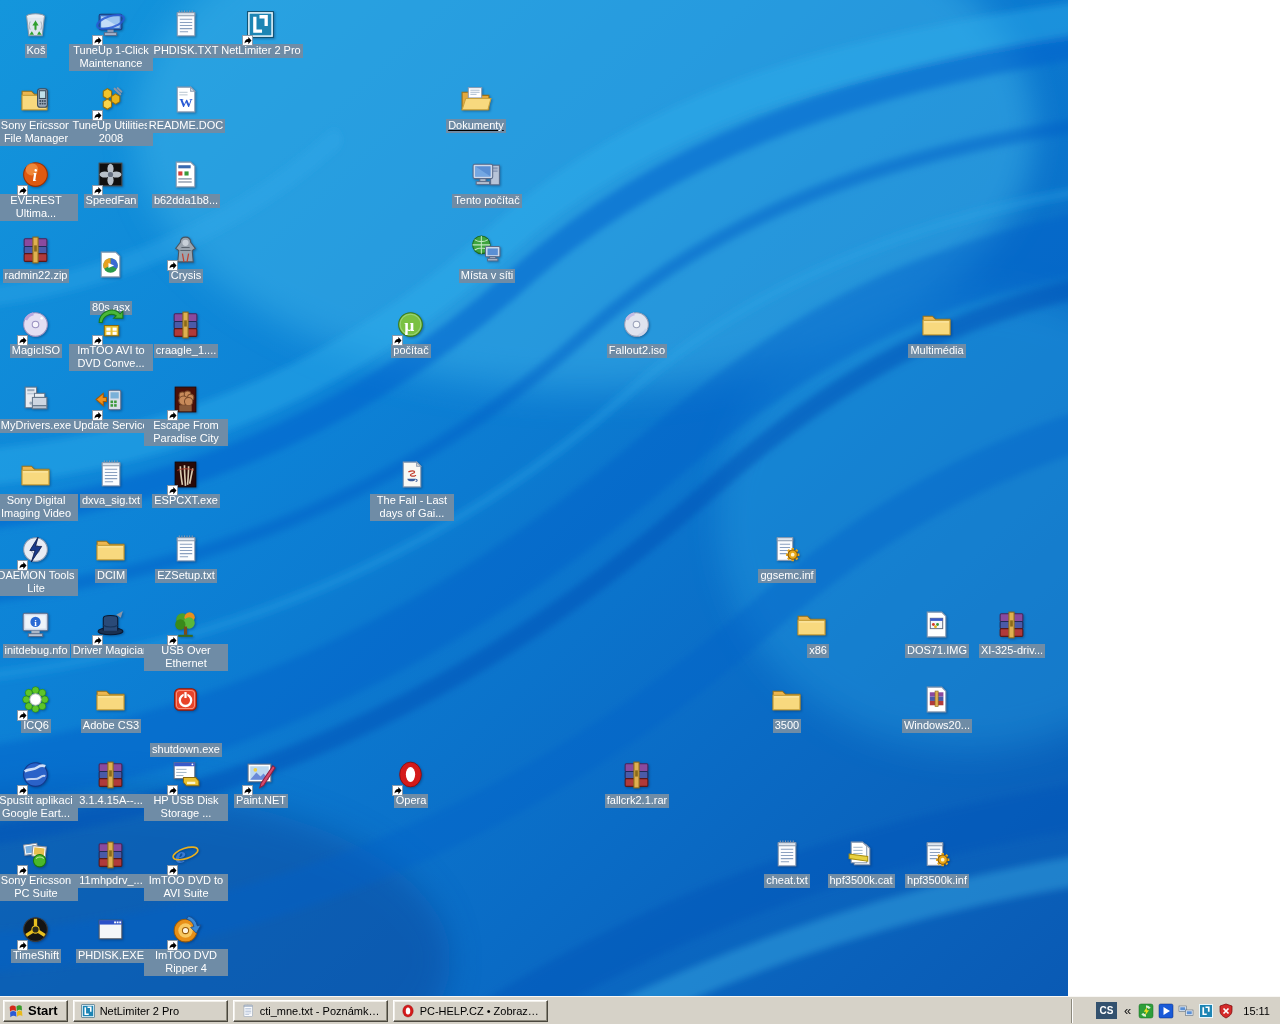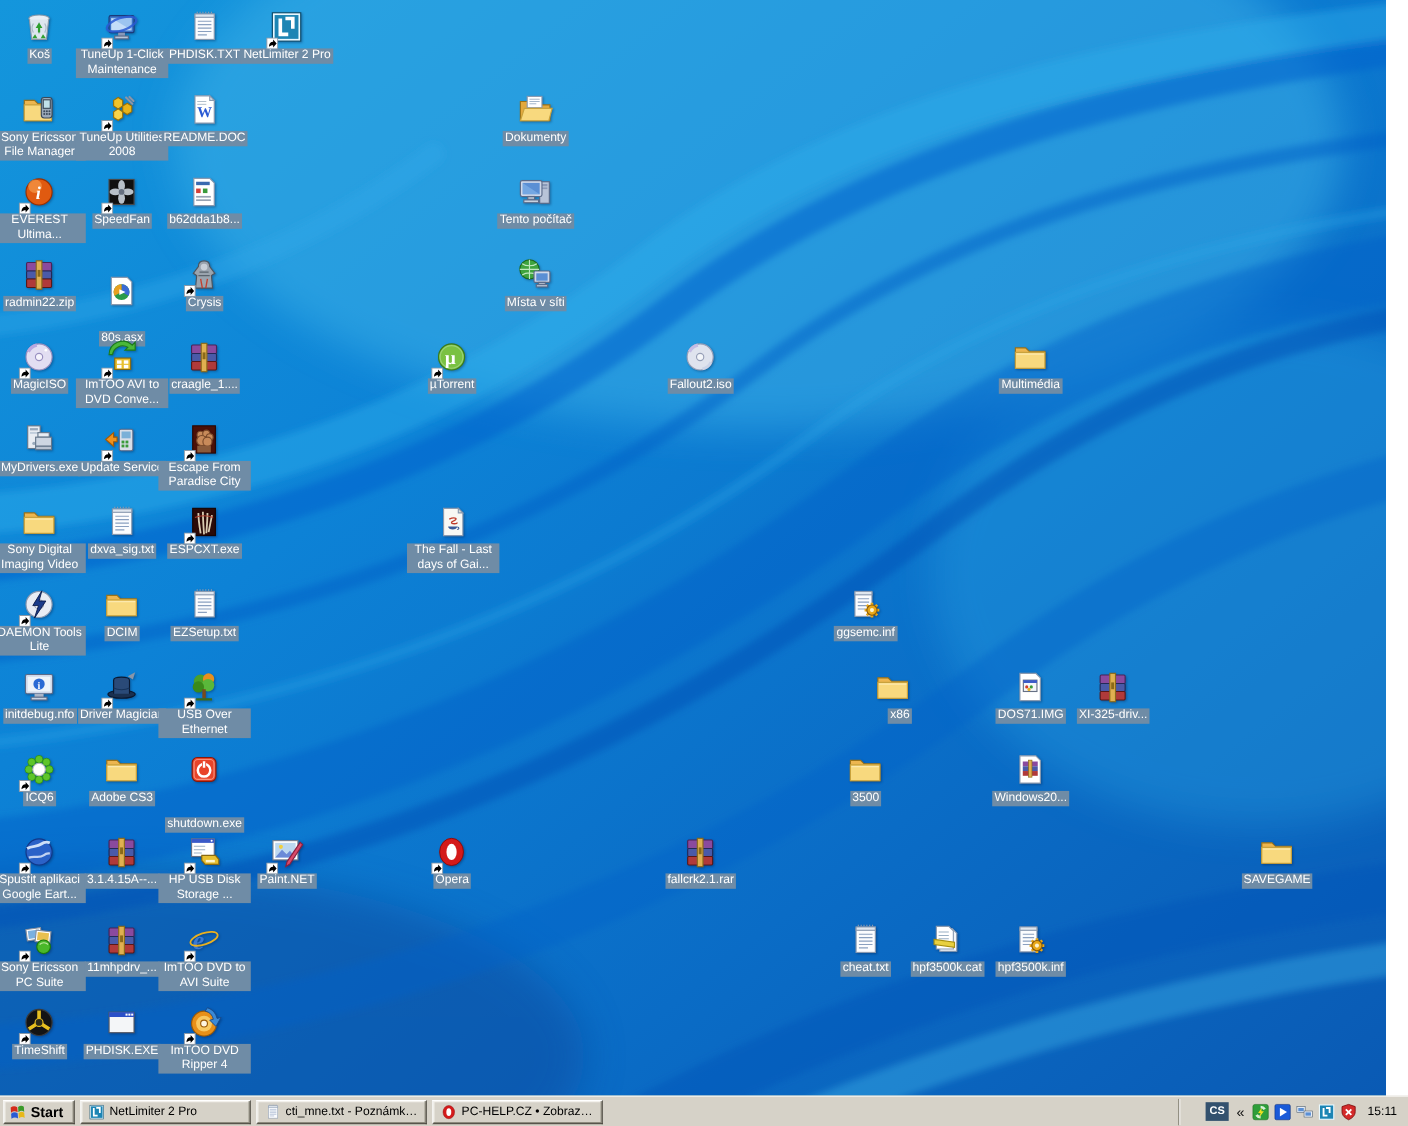--- a/index.html
+++ b/index.html
@@ -1,21 +1,21 @@
 <!DOCTYPE html>
 <html style="--label-bg: #6f8ca6;"><head>
 <meta charset="utf-8">
 <style>
   html,body{margin:0;padding:0;}
   body{
     width:1280px;height:1024px;overflow:hidden;
     font-family:"Liberation Sans",sans-serif;
     -webkit-font-smoothing:none;
   }
-  #screen{position:relative;width:1260px;height:1024px;background:#0369a1;}
+  #screen{position:relative;width:1068px;height:1024px;background:#b91c1c;}
   
   #desktop{position:absolute;left:0;top:0;right:0;bottom:28px;overflow:hidden;}
   #wallpaper{position:absolute;left:0;top:0;width:100%;height:100%;display:block;}
   .icon{
     position:absolute;width:84px;
     display:flex;flex-direction:column;align-items:center;
     cursor:pointer;
   }
   .glyph{position:relative;width:34px;height:34px;flex:0 0 auto;}
   .glyph > svg{filter:drop-shadow(1px 1px 1px rgba(0,20,60,.35));}
@@ -584,21 +584,21 @@
               <rect x="6" y="8" width="18" height="13" fill="#bcd8f0"></rect>
               <path d="M6 21l6-7 4 4 3-3 5 6z" fill="#6a8ad8"></path>
               <circle cx="11" cy="11.5" r="1.8" fill="#f0d040"></circle>
               <path d="M28 7.5L16.5 24.5l-1.2 4.3 3.7-2.2L30.2 9.5z" fill="#d84a6a" stroke="#8a2040"></path>
             </svg><span class="shortcut-overlay"><svg width="11" height="11" viewBox="0 0 11 11">
                 <rect x="0.5" y="0.5" width="10" height="10" fill="#fff" stroke="#8898a8"></rect>
                 <path d="M2.5 8.5c0-3 1.5-4.5 3.8-4.6V2l3.2 3.6-3.2 3.6V7.1c-1.8 0-2.8.5-3.8 1.4z" fill="#000"></path>
               </svg></span></div>
           <div class="label">Paint.NET</div>
         </div>
-        <div class="icon" style="left: 445px; top: 83px;">
+        <div class="icon" style="left: 434px; top: 83px; text-decoration: underline;">
           <div class="glyph"><svg width="33" height="33" viewBox="0 0 32 32">
               <path d="M3 26V9h9l2.5 3H29v14H3z" fill="#e3a93e" stroke="#9c7318"></path>
               <rect x="9" y="4.5" width="13" height="10" fill="#fff" stroke="#8a9ab0"></rect>
               <path d="M11 7h9M11 9h9M11 11h6" stroke="#9ab0c6" stroke-width="0.8"></path>
               <path d="M3 26l3.5-11H31l-3 11H3z" fill="#f8d97e" stroke="#c9a23c"></path>
             </svg></div>
           <div class="label">Dokumenty</div>
         </div>
         <div class="icon" style="left: 445px; top: 158px;">
           <div class="glyph"><svg width="33" height="33" viewBox="0 0 32 32">
@@ -626,21 +626,21 @@
         </div>
         <div class="icon" style="left: 369px; top: 308px;">
           <div class="glyph"><svg width="33" height="33" viewBox="0 0 32 32">
               <circle cx="16" cy="16" r="11.5" fill="#7ac142" stroke="#3a7a1a"></circle>
               <circle cx="16" cy="16" r="10" fill="none" stroke="#a8d88a" opacity="0.7"></circle>
               <text x="10" y="22" font-size="17" font-weight="bold" fill="#fff" font-family="serif">µ</text>
             </svg><span class="shortcut-overlay"><svg width="11" height="11" viewBox="0 0 11 11">
                 <rect x="0.5" y="0.5" width="10" height="10" fill="#fff" stroke="#8898a8"></rect>
                 <path d="M2.5 8.5c0-3 1.5-4.5 3.8-4.6V2l3.2 3.6-3.2 3.6V7.1c-1.8 0-2.8.5-3.8 1.4z" fill="#000"></path>
               </svg></span></div>
-          <div class="label">µTorrent</div>
+          <div class="label">počítač</div>
         </div>
         <div class="icon" style="left: 595px; top: 308px;">
           <div class="glyph"><svg width="33" height="33" viewBox="0 0 32 32">
               <circle cx="16" cy="16" r="11.5" fill="#dfe3ee" stroke="#98a0b8"></circle>
               <path d="M6.5 11.5a11 11 0 0 1 7.5-6" stroke="#c4bce4" stroke-width="3" fill="none"></path>
               <path d="M25.5 20.5a11 11 0 0 1-7.5 6" stroke="#cdd4e8" stroke-width="2.5" fill="none"></path>
               <circle cx="16" cy="16" r="3.2" fill="#f4f6fa" stroke="#98a0b8"></circle>
             </svg></div>
           <div class="label">Fallout2.iso</div>
         </div>

